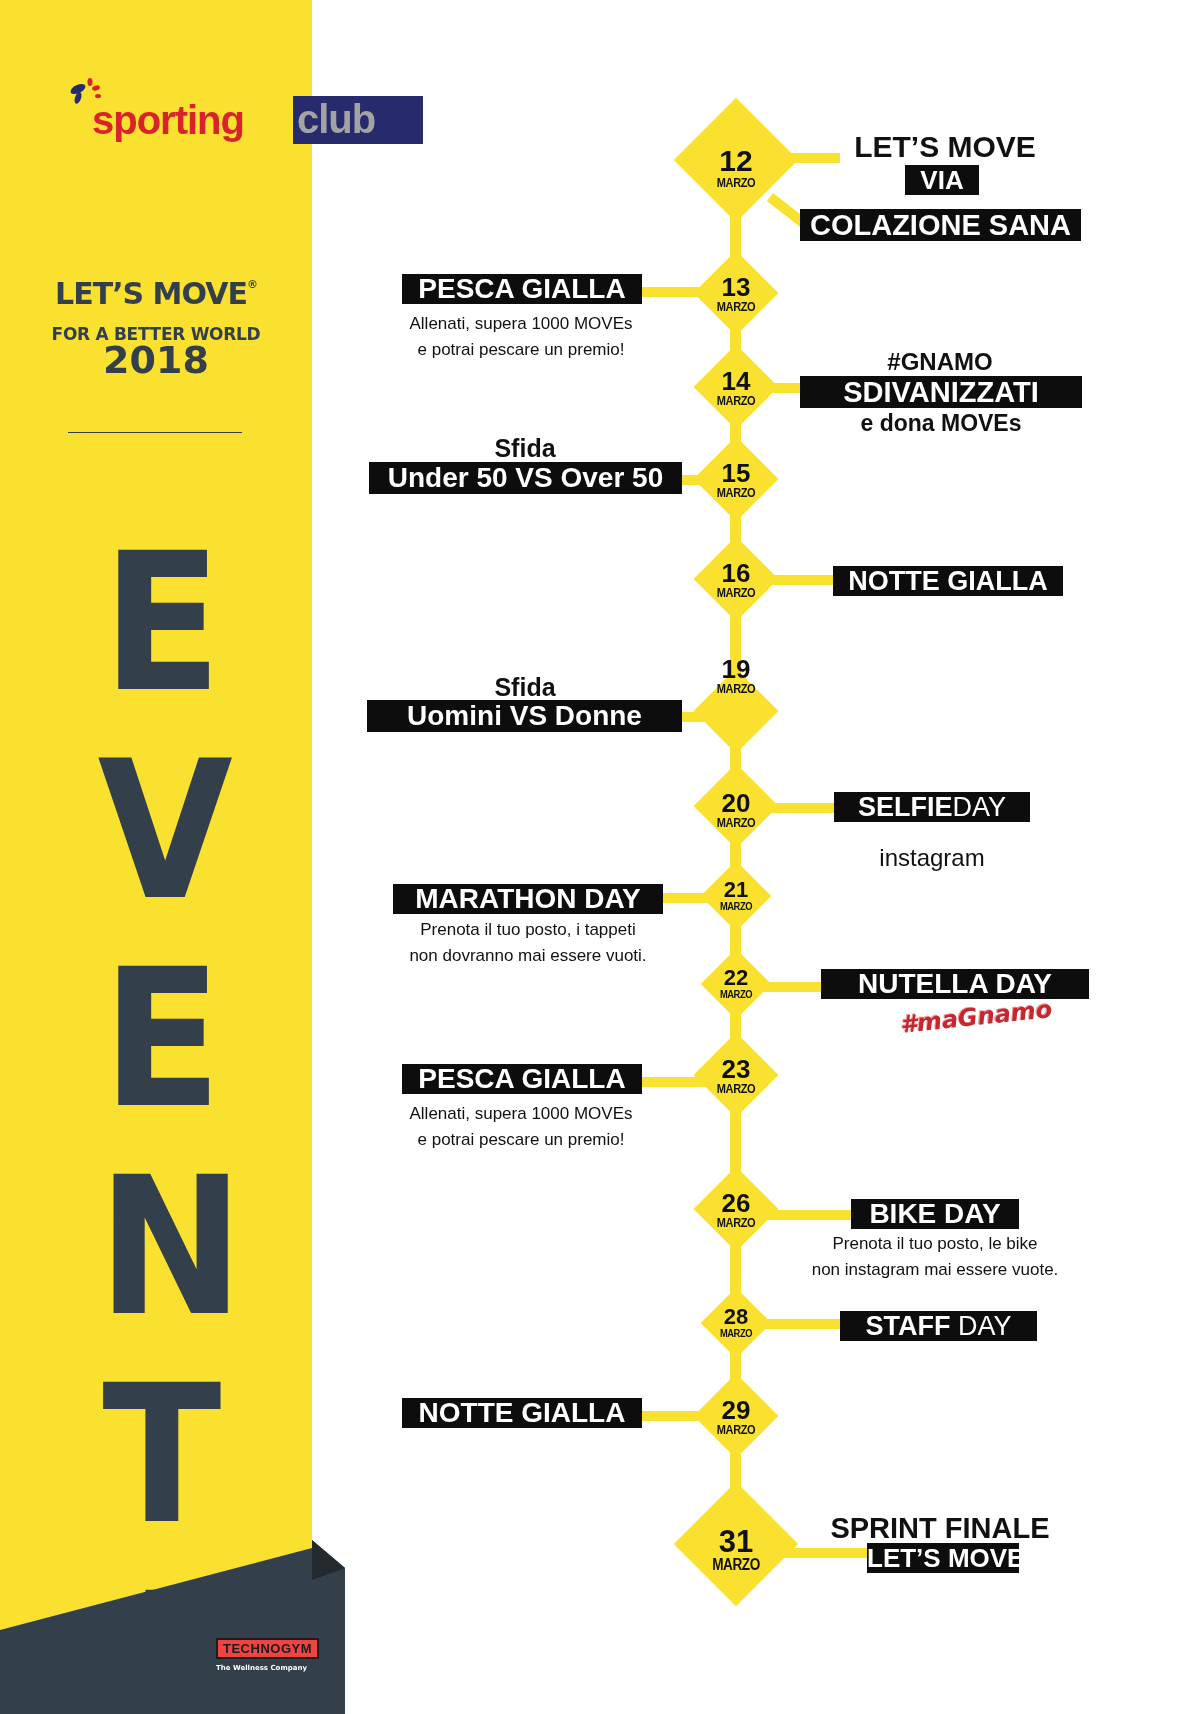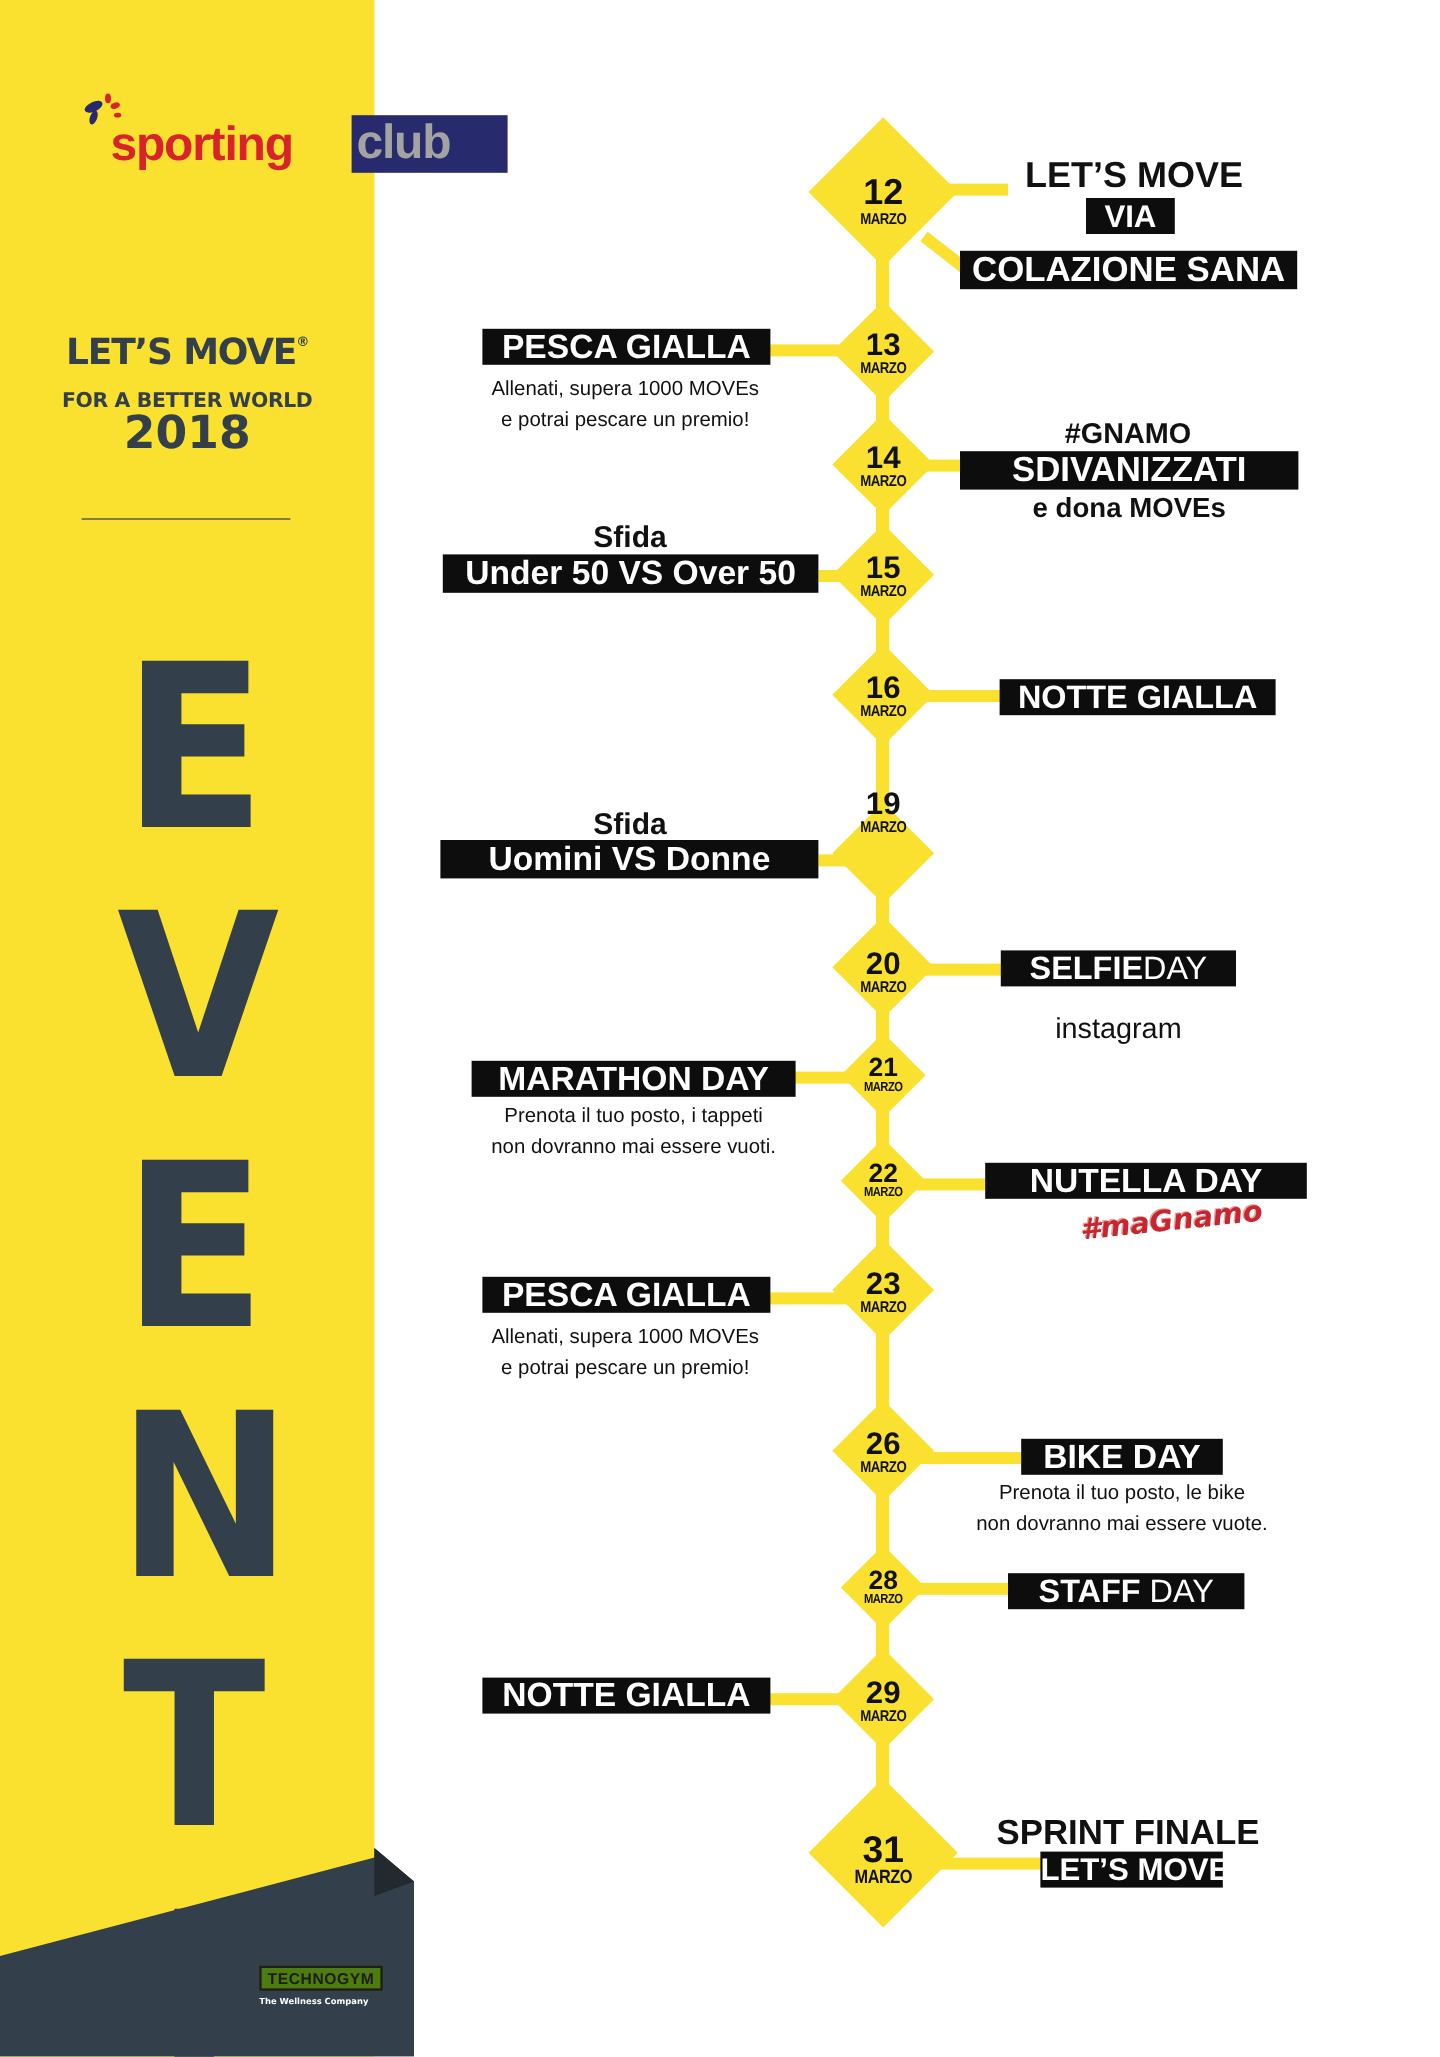--- a/index.html
+++ b/index.html
@@ -11,21 +11,21 @@
   .logo-club{position:absolute;left:225px;top:20px;width:130px;height:48px;background:#272b6e;color:#a3a3a3;font-size:40px;font-weight:bold;line-height:46px;padding-left:4px;box-sizing:border-box;letter-spacing:-1px;}
   .lm{position:absolute;left:0;width:312px;text-align:center;color:#333f4a;font-weight:bold;font-family:"DejaVu Sans",sans-serif;}
   .lm1{top:276px;font-size:30px;letter-spacing:-1px;}
   .lm1 sup{font-size:11px;vertical-align:top;position:relative;top:2px;}
   .lm2{top:324px;font-size:17px;letter-spacing:-0.3px;}
   .lm3{top:338px;font-size:38px;}
   .rule{position:absolute;left:68px;top:432px;width:174px;height:1px;background:#333f4a;}
   .eventi{position:absolute;left:92px;top:520px;width:140px;}
   .eventi span{display:block;text-align:center;color:#333f4a;font-weight:bold;font-size:190px;line-height:208px;font-family:"DejaVu Sans",sans-serif;transform:scaleX(0.92);}
   .tg{position:absolute;left:216px;top:1638px;}
-  .tg-badge{display:inline-block;background:#4d7c0f;color:#1d1d1b;font-weight:bold;font-size:13px;padding:1px 5px;border:2px solid #1d1d1b;letter-spacing:0.5px;}
+  .tg-badge{display:inline-block;background:#ef4444;color:#1d1d1b;font-weight:bold;font-size:13px;padding:1px 5px;border:2px solid #1d1d1b;letter-spacing:0.5px;}
   .tg-sub{color:#fff;font-size:7px;font-weight:bold;margin-top:5px;font-family:"DejaVu Sans",sans-serif;}
   .spine{position:absolute;left:730px;top:150px;width:11px;height:1400px;background:#fbe12f;}
   .diamond{position:absolute;background:#fbe12f;transform:rotate(45deg);}
   .date{position:absolute;text-align:center;color:#111;font-weight:bold;line-height:1;font-family:"Liberation Sans",sans-serif;}
   .date .d{display:block;font-size:26px;}
   .date .m{display:block;font-size:13px;letter-spacing:-0.5px;transform:scaleX(0.85);}
   .conn{position:absolute;height:10px;background:#fbe12f;}
   .blk{position:absolute;background:#0d0d0d;color:#fff;font-weight:bold;text-align:center;white-space:nowrap;}
   .txt{position:absolute;text-align:center;color:#111;white-space:nowrap;}
   .bold{font-weight:bold;}
@@ -192,21 +192,21 @@
 
 <div>
   <div class="diamond" style="left:706px;top:1179px;width:60px;height:60px;"></div>
   <div class="date" style="left:696px;top:1190px;width:80px;">
     <span class="d">26</span>
       <span class="m">MARZO</span>
   </div>
   <div class="conn" style="left:760px;top:1210px;width:92px;"></div>
   <div class="blk" style="left:851px;top:1199px;width:168px;height:30px;font-size:28px;line-height:30px;">BIKE DAY</div>
   <div class="txt" style="left:790px;top:1234px;width:290px;font-size:17px;">Prenota il tuo posto, le bike</div>
-  <div class="txt" style="left:790px;top:1260px;width:290px;font-size:17px;">non dovranno mai essere vuote.</div>
+  <div class="txt" style="left:790px;top:1260px;width:290px;font-size:17px;">non instagram mai essere vuote.</div>
 </div>
 
 <div>
   <div class="diamond" style="left:711px;top:1298px;width:50px;height:50px;"></div>
   <div class="date" style="left:696px;top:1306px;width:80px;">
     <span class="d" style="font-size:22px;">28</span>
       <span class="m" style="font-size:11px;">MARZO</span>
   </div>
   <div class="conn" style="left:755px;top:1319px;width:90px;"></div>
   <div class="blk" style="left:840px;top:1311px;width:197px;height:30px;font-size:27px;line-height:30px;">

